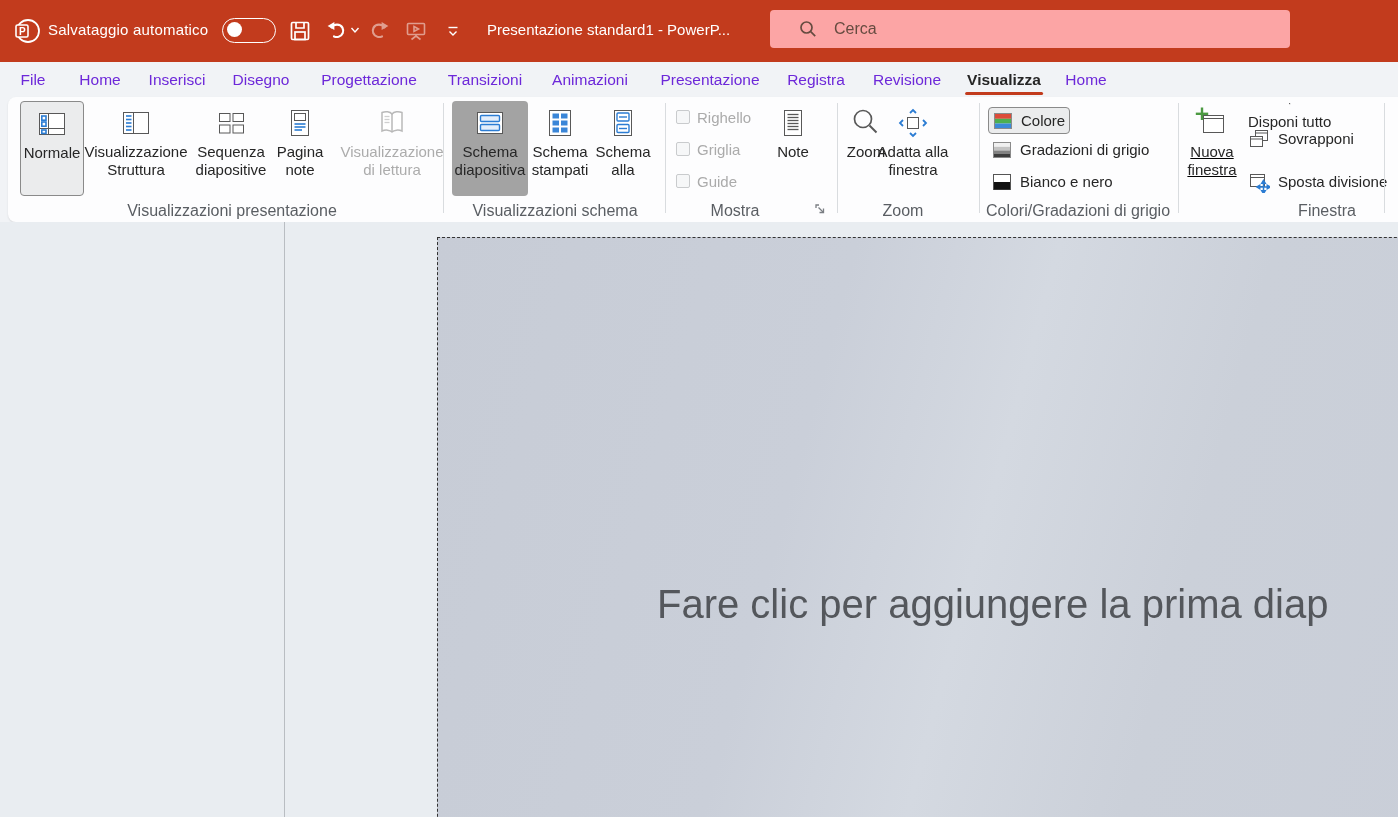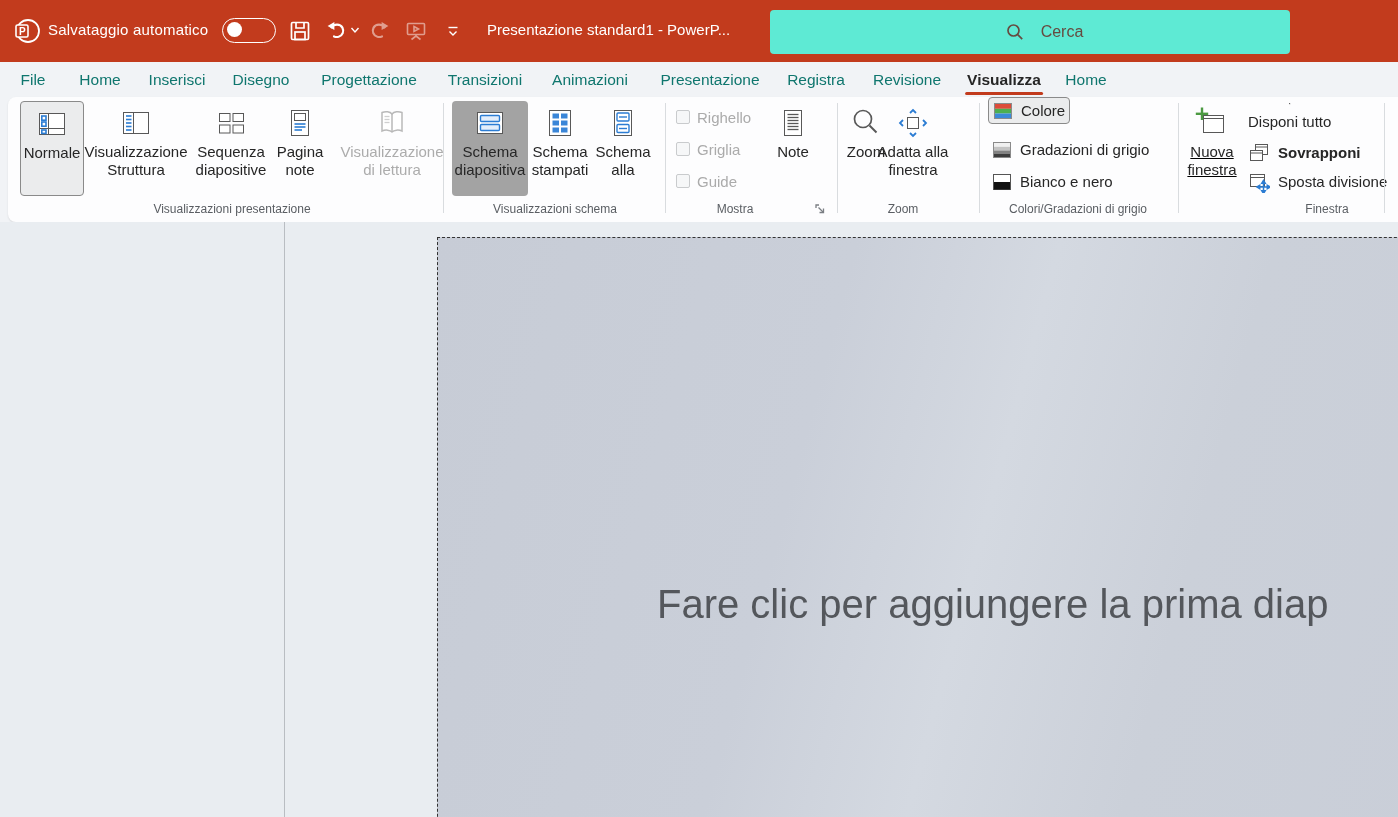--- a/index.html
+++ b/index.html
@@ -14,34 +14,34 @@
   .toggle { position:absolute; left:222px; top:18px; width:54px; height:25px; border:1.6px solid #fff; border-radius:13px; }
   .toggle .knob { position:absolute; left:4px; top:3.2px; width:15px; height:15px; border-radius:50%; background:#fff; }
   .qat-btn { position:absolute; top:19px; width:24px; height:24px; cursor:pointer; }
   .qat-save { left:288px; }
   .qat-undo { left:324px; }
   .qat-undo-chev { left:349px; top:24px; width:12px; height:12px; }
   .qat-redo { left:368px; opacity:.5; }
   .qat-present { left:404px; opacity:.5; }
   .qat-more { left:444px; top:22px; width:18px; height:18px; }
   .doc-title { position:absolute; left:487px; top:21px; color:#fff; font-size:15px; white-space:nowrap; }
-  .searchbox { position:absolute; left:770px; top:10px; width:520px; height:44px; background:#5eead4; border-radius:4px; display:flex; align-items:center; cursor:text;justify-content:center; }
+  .searchbox { position:absolute; left:770px; top:10px; width:520px; height:38px; background:#fca5a5; border-radius:4px; display:flex; align-items:center; cursor:text; }
   .searchbox .mag { margin-left:28px; }
   .searchbox .stext { margin-left:16px; color:#664b40; font-size:16px; }
 
   
   .menubar { position:absolute; left:0; top:62px; width:1398px; height:35px; background:#f1f3f6; }
-  .mtab { position:absolute; top:0; height:35px; transform:translateX(-50%); display:flex; align-items:center; font-size:15.5px; color:#0f766e; cursor:pointer; white-space:nowrap; }
+  .mtab { position:absolute; top:0; height:35px; transform:translateX(-50%); display:flex; align-items:center; font-size:15.5px; color:#6d28d9; cursor:pointer; white-space:nowrap; }
   .mtab.active { font-weight:bold; color:#262626; }
   .mtab.active .tab-underline { position:absolute; left:-2px; right:-2px; bottom:2px; height:3px; background:#c23b1d; border-radius:2px; }
 
   
   .ribbon { position:absolute; left:8px; top:97px; width:1390px; height:125px; background:#fdfdfe; border-radius:8px 0 0 8px; box-shadow:0 1px 2px rgba(0,0,0,.10); }
   .rsep { position:absolute; top:6px; height:110px; width:1px; background:#d9dcdf; }
-  .gcaption { position:absolute; top:105px; transform:translateX(-50%); font-size:12px; color:#5a5e63; white-space:nowrap; }
+  .gcaption { position:absolute; top:105px; transform:translateX(-50%); font-size:16px; color:#5a5e63; white-space:nowrap; }
   .bigbtn { position:absolute; top:4px; height:95px; display:flex; flex-direction:column; align-items:center; padding-top:5px; border-radius:4px; cursor:pointer; }
   .bigbtn .blabel { margin-top:3px; font-size:15px; line-height:17.5px; text-align:center; color:#262626; }
   .bigbtn.selected-border { background:#ebeced; border:1px solid #8a8a8a; }
   .bigbtn.selected-fill { background:#a3a3a3; }
   .bigbtn.disabled .blabel { color:#acacac; }
   .chkrow { position:absolute; left:668px; height:16px; display:flex; align-items:center; gap:7px; cursor:default; }
   .chkbox { width:14px; height:14px; border:1px solid #c9cbcd; background:#f6f7f8; border-radius:2px; }
   .chklabel { font-size:15px; color:#ababab; white-space:nowrap; }
   .smallrow { position:absolute; height:27px; display:flex; align-items:center; gap:8px; cursor:pointer; border-radius:4px; padding:0 4px; }
   .smallrow .slabel { font-size:15px; color:#262626; white-space:nowrap; }
@@ -329,21 +329,21 @@
           <polyline points="7,14 4,17 7,20"></polyline>
             <polyline points="27,14 30,17 27,20"></polyline>
         </g>
       </svg>
       <span class="blabel">Adatta alla finestra</span>
     </div>
 
     <div class="gcaption" style="left:895px">Zoom</div>
     <div class="rsep" style="left:971px"></div>
 
-    <div class="smallrow selected-border" style="left:980px; top:0;text-align:center;">
+    <div class="smallrow selected-border" style="left:980px; top:10px;text-align:center;">
       <svg width="20" height="20" viewBox="0 0 20 20">
         <rect x="1.5" y="2.5" width="17" height="15" fill="none" stroke="#8a8a8a"></rect>
         <rect x="2" y="3" width="16" height="4.8" fill="#dd4b39"></rect>
         <rect x="2" y="7.8" width="16" height="4.7" fill="#4caf50"></rect>
         <rect x="2" y="12.5" width="16" height="4.5" fill="#3b8ad8"></rect>
       </svg>
       <span class="slabel">Colore</span>
     </div>
 
     <div class="smallrow" style="left:980px; top:39px;">
@@ -382,21 +382,21 @@
 
     <div class="smallrow" style="left:1236px; top:6px;flex-direction:column;">
       <svg width="22" height="22" viewBox="0 0 22 22">
         <rect x="2.5" y="3.5" width="17" height="15" fill="#fff" stroke="#585858"></rect>
         <line x1="2.5" y1="8.5" x2="19.5" y2="8.5" stroke="#585858"></line>
         <line x1="2.5" y1="13.5" x2="19.5" y2="13.5" stroke="#585858"></line>
       </svg>
       <span class="slabel">Disponi tutto</span>
     </div>
 
-    <div class="smallrow" style="left:1236px; top:42px;font-weight:bold;">
+    <div class="smallrow" style="left:1236px; top:28px;">
       <svg width="22" height="22" viewBox="0 0 22 22">
         <rect x="7.5" y="2.5" width="12" height="10" fill="#fff" stroke="#585858"></rect>
         <line x1="7.5" y1="5" x2="19.5" y2="5" stroke="#585858"></line>
         <rect x="2.5" y="8.5" width="12" height="10" fill="#fff" stroke="#585858"></rect>
         <line x1="2.5" y1="11" x2="14.5" y2="11" stroke="#585858"></line>
       </svg>
       <span class="slabel">Sovrapponi</span>
     </div>
 
     <div class="smallrow" style="left:1236px; top:71px;">

